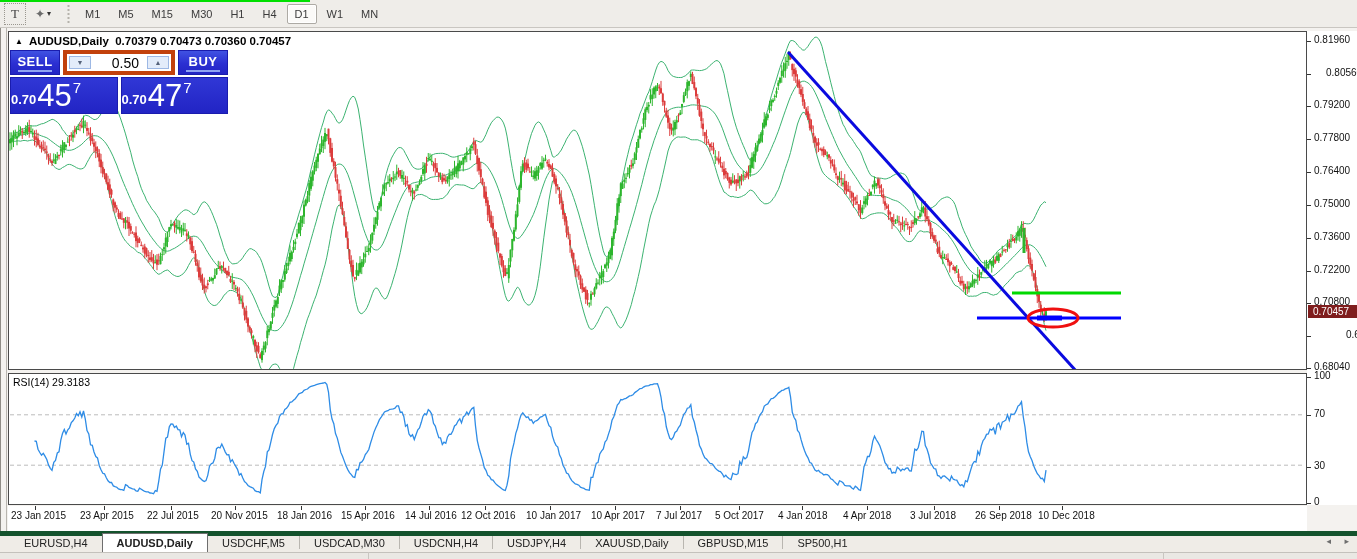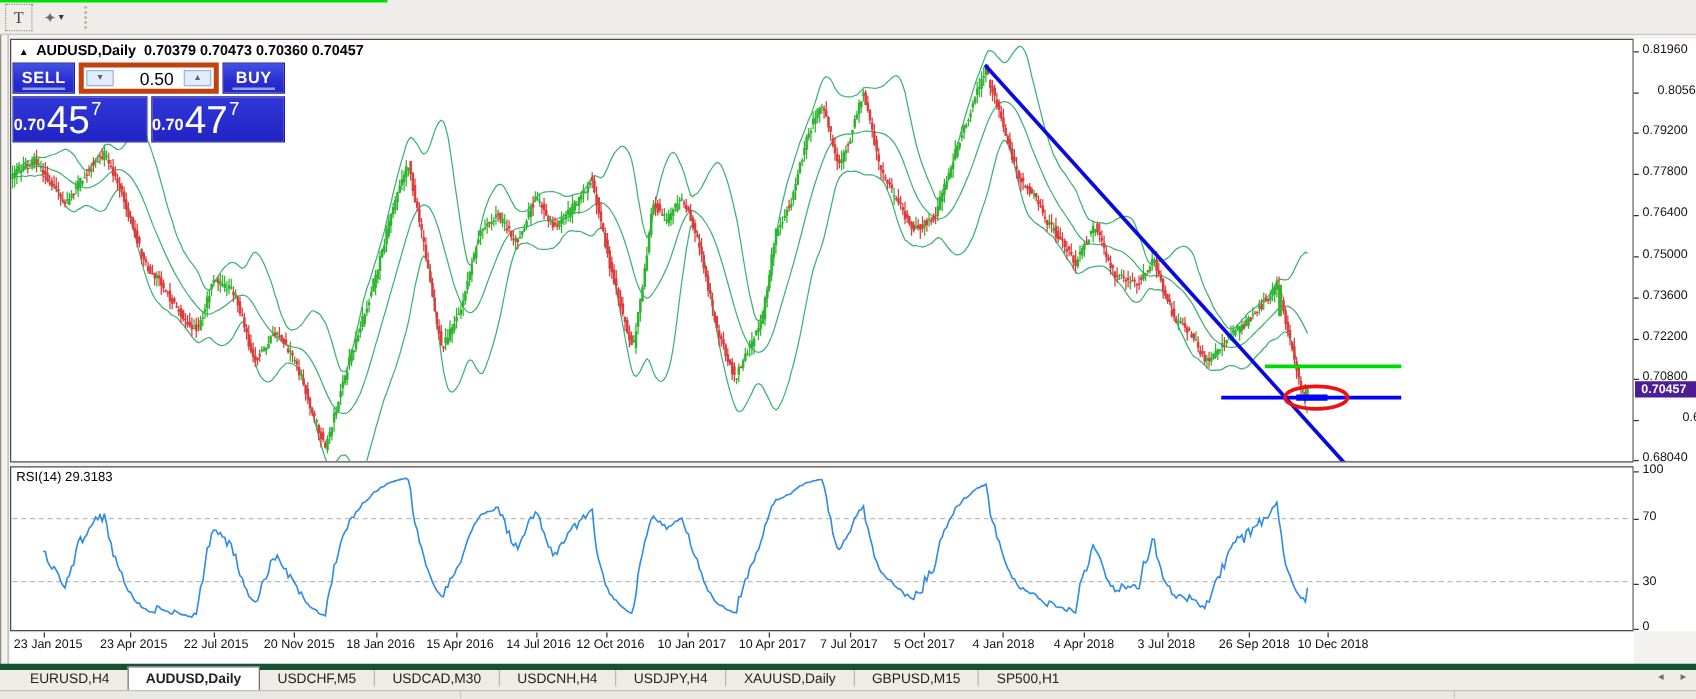--- a/index.html
+++ b/index.html
@@ -35,22 +35,22 @@
 
   .chart-title{position:absolute;left:6px;top:3px;font-size:11.5px;font-weight:700;color:#000;z-index:4;
                display:flex;align-items:center;gap:6px;background:rgba(255,255,255,.0);}
   .collapse-tri{font-size:8px;color:#000;}
   .rsi-label{position:absolute;left:4px;top:2px;font-size:10.5px;color:#000;z-index:4;}
 
   
   .price-axis{position:absolute;left:1307px;top:31px;width:50px;height:474px;background:#fff;}
   .axis-label{position:absolute;left:7px;font-size:10px;color:#111;white-space:nowrap;}
   .axis-tick{position:absolute;left:0;width:4px;height:1px;background:#333;}
-  .cur-price{position:absolute;left:1px;width:44px;height:13px;background:#4c1d95;color:#fff;
-             font-size:10px;line-height:13px;padding-left:5px;z-index:5;font-weight:bold;}
+  .cur-price{position:absolute;left:1px;width:44px;height:13px;background:#7f1d1d;color:#fff;
+             font-size:10px;line-height:13px;padding-left:5px;z-index:5;}
 
   
   .date-axis{position:absolute;left:8px;top:506px;width:1299px;height:25px;background:#fff;}
   .date-label{position:absolute;top:4px;font-size:10px;color:#111;white-space:nowrap;}
   .date-tick{position:absolute;top:0;width:1px;height:4px;background:#333;}
 
   
   .tab-bar{position:absolute;left:0;top:531px;width:1357px;height:21px;background:#EFECE7;
            border-top:5px solid #14532d;display:flex;align-items:flex-end;padding-left:10px;box-sizing:border-box;}
   .tab{font-size:11px;color:#222;padding:3px 14px 3px 14px;position:relative;white-space:nowrap;}
@@ -85,20 +85,31 @@
 <div class="screen">
   <div class="green-top"></div>
 
   <div class="toolbar">
     <div class="tool-btn t-btn">T</div>
     <div class="tool-btn arrows-btn">
       <span class="glyph">✦</span>
       <span class="caret">▾</span>
     </div>
     <div class="toolbar-sep"></div>
+    <div class="tf-group" id="tf-group">
+        <div class="tf-btn">M1</div>
+        <div class="tf-btn">M5</div>
+        <div class="tf-btn">M15</div>
+        <div class="tf-btn">M30</div>
+        <div class="tf-btn">H1</div>
+        <div class="tf-btn">H4</div>
+        <div class="tf-btn active">D1</div>
+        <div class="tf-btn">W1</div>
+        <div class="tf-btn">MN</div>
+      </div>
   </div>
 
   <div class="left-edge2"></div>
   <div class="left-edge"></div>
 
   <div class="chart-pane">
     <svg id="main-svg" width="1297" height="337" viewBox="9 32 1297 337">
         <path d="M10.0 139.1 L11.8 138.6 L13.5 134.3 L15.3 132.0 L17.0 132.5 L18.8 131.2 L20.5 129.3 L22.3 129.1 L24.0 128.8 L25.8 127.4 L27.5 125.5 L29.3 125.7 L31.0 125.7 L32.8 126.0 L34.5 125.9 L36.3 125.9 L38.0 125.2 L39.8 124.5 L41.5 123.8 L43.3 123.6 L45.0 122.8 L46.8 122.0 L48.5 121.0 L50.3 120.2 L52.0 119.3 L53.8 119.7 L55.5 120.8 L57.3 122.2 L59.0 123.8 L60.8 126.4 L62.5 129.7 L64.3 131.6 L66.0 134.2 L67.8 136.1 L69.5 136.2 L71.3 135.4 L73.0 133.5 L74.8 131.1 L76.5 127.9 L78.3 125.3 L80.0 122.1 L81.8 119.8 L83.5 116.8 L85.3 115.3 L87.0 115.5 L88.8 116.1 L90.5 117.4 L92.3 118.5 L94.0 119.6 L95.8 119.4 L97.5 118.6 L99.3 116.5 L101.0 113.9 L102.8 111.0 L104.5 109.0 L106.3 106.9 L108.0 104.9 L109.8 103.7 L111.5 104.2 L113.3 104.4 L115.0 106.2 L116.8 108.7 L118.5 113.1 L120.3 117.9 L122.0 122.9 L123.8 128.4 L125.5 133.9 L127.3 140.4 L129.0 146.5 L130.8 152.7 L132.5 159.9 L134.3 166.1 L136.0 171.6 L137.8 176.7 L139.5 183.0 L141.3 188.3 L143.0 192.4 L144.8 195.9 L146.5 200.3 L148.3 203.1 L150.0 205.8 L151.8 208.8 L153.5 210.7 L155.3 213.0 L157.0 215.6 L158.8 218.5 L160.5 222.8 L162.3 227.1 L164.0 230.2 L165.8 231.7 L167.5 232.4 L169.3 230.4 L171.0 226.8 L172.8 223.5 L174.5 221.0 L176.3 218.2 L178.0 215.8 L179.8 213.6 L181.5 212.3 L183.3 210.7 L185.0 209.9 L186.8 210.0 L188.5 210.7 L190.3 211.9 L192.0 213.6 L193.8 214.7 L195.5 213.8 L197.3 212.0 L199.0 208.2 L200.8 205.1 L202.5 202.6 L204.3 201.8 L206.0 202.7 L207.8 204.8 L209.5 207.6 L211.3 211.3 L213.0 215.3 L214.8 220.0 L216.5 224.3 L218.3 229.9 L220.0 235.9 L221.8 241.0 L223.5 247.4 L225.3 252.4 L227.0 256.2 L228.8 260.3 L230.5 262.4 L232.3 263.8 L234.0 263.8 L235.8 263.5 L237.5 263.0 L239.3 261.3 L241.0 260.0 L242.8 257.6 L244.5 254.8 L246.3 252.5 L248.0 250.1 L249.8 248.7 L251.5 248.8 L253.3 249.9 L255.0 250.7 L256.8 252.7 L258.5 255.5 L260.3 258.3 L262.0 262.5 L263.8 268.1 L265.5 273.4 L267.3 279.8 L269.0 286.1 L270.8 291.8 L272.5 296.1 L274.3 297.2 L276.0 297.4 L277.8 295.2 L279.5 289.1 L281.3 281.9 L283.0 275.2 L284.8 267.1 L286.5 259.5 L288.3 251.8 L290.0 243.4 L291.8 236.7 L293.5 230.6 L295.3 225.8 L297.0 220.4 L298.8 214.1 L300.5 208.8 L302.3 203.2 L304.0 197.0 L305.8 190.9 L307.5 185.0 L309.3 177.1 L311.0 169.5 L312.8 162.4 L314.5 154.8 L316.3 147.4 L318.0 140.7 L319.8 133.9 L321.5 127.7 L323.3 122.1 L325.0 115.9 L326.8 111.8 L328.5 109.8 L330.3 110.8 L332.0 113.1 L333.8 115.4 L335.5 118.6 L337.3 121.9 L339.0 123.2 L340.8 122.2 L342.5 119.8 L344.3 115.3 L346.0 110.1 L347.8 104.9 L349.5 100.5 L351.3 97.6 L353.0 96.2 L354.8 97.4 L356.5 102.1 L358.3 109.0 L360.0 119.5 L361.8 131.8 L363.5 145.0 L365.3 157.1 L367.0 168.8 L368.8 181.2 L370.5 191.9 L372.3 202.0 L374.0 209.3 L375.8 212.0 L377.5 211.3 L379.3 206.3 L381.0 199.0 L382.8 190.5 L384.5 181.5 L386.3 173.6 L388.0 167.6 L389.8 162.6 L391.5 158.1 L393.3 154.8 L395.0 151.9 L396.8 149.2 L398.5 147.7 L400.3 147.5 L402.0 148.2 L403.8 150.4 L405.5 153.7 L407.3 157.0 L409.0 160.5 L410.8 163.7 L412.5 166.6 L414.3 168.0 L416.0 168.9 L417.8 169.2 L419.5 169.1 L421.3 168.7 L423.0 166.9 L424.8 164.7 L426.5 162.9 L428.3 159.4 L430.0 156.7 L431.8 155.0 L433.5 154.4 L435.3 153.7 L437.0 153.5 L438.8 153.4 L440.5 153.3 L442.3 153.3 L444.0 153.6 L445.8 154.2 L447.5 154.7 L449.3 155.8 L451.0 156.7 L452.8 157.1 L454.5 157.1 L456.3 156.7 L458.0 156.1 L459.8 155.5 L461.5 155.1 L463.3 155.0 L465.0 154.3 L466.8 152.5 L468.5 150.5 L470.3 147.6 L472.0 144.4 L473.8 141.4 L475.5 140.4 L477.3 141.0 L479.0 141.7 L480.8 142.2 L482.5 141.2 L484.3 137.9 L486.0 134.4 L487.8 129.8 L489.5 126.3 L491.3 122.8 L493.0 120.7 L494.8 118.9 L496.5 117.2 L498.3 117.1 L500.0 117.9 L501.8 120.0 L503.5 122.9 L505.3 128.1 L507.0 136.1 L508.8 147.1 L510.5 158.3 L512.3 168.6 L514.0 178.1 L515.8 185.5 L517.5 189.9 L519.3 187.2 L521.0 179.7 L522.8 169.5 L524.5 160.9 L526.3 153.1 L528.0 145.6 L529.8 139.3 L531.5 133.5 L533.3 129.2 L535.0 125.3 L536.8 122.8 L538.5 121.9 L540.3 123.0 L542.0 125.8 L543.8 129.9 L545.5 133.6 L547.3 138.5 L549.0 144.9 L550.8 150.5 L552.5 156.4 L554.3 157.3 L556.0 155.6 L557.8 154.8 L559.5 152.4 L561.3 150.0 L563.0 146.5 L564.8 143.1 L566.5 139.2 L568.3 136.4 L570.0 133.8 L571.8 131.3 L573.5 130.2 L575.3 130.4 L577.0 132.5 L578.8 136.2 L580.5 141.0 L582.3 146.3 L584.0 152.6 L585.8 159.7 L587.5 167.2 L589.3 175.0 L591.0 184.4 L592.8 195.3 L594.5 205.8 L596.3 216.9 L598.0 226.6 L599.8 235.9 L601.5 243.2 L603.3 250.8 L605.0 255.4 L606.8 256.7 L608.5 255.3 L610.3 251.3 L612.0 244.4 L613.8 236.5 L615.5 226.5 L617.3 213.8 L619.0 202.1 L620.8 189.1 L622.5 178.8 L624.3 169.9 L626.0 161.8 L627.8 154.4 L629.5 147.3 L631.3 141.2 L633.0 136.1 L634.8 130.2 L636.5 124.7 L638.3 119.3 L640.0 113.5 L641.8 109.4 L643.5 104.9 L645.3 100.1 L647.0 95.5 L648.8 91.9 L650.5 86.9 L652.3 81.5 L654.0 75.8 L655.8 70.0 L657.5 65.4 L659.3 62.5 L661.0 61.4 L662.8 62.0 L664.5 63.5 L666.3 66.6 L668.0 70.5 L669.8 73.2 L671.5 75.3 L673.3 76.4 L675.0 76.9 L676.8 77.4 L678.5 77.5 L680.3 77.5 L682.0 77.4 L683.8 76.4 L685.5 75.9 L687.3 73.9 L689.0 72.7 L690.8 70.2 L692.5 70.0 L694.3 70.0 L696.0 70.3 L697.8 70.4 L699.5 70.6 L701.3 70.5 L703.0 70.1 L704.8 69.5 L706.5 68.7 L708.3 67.3 L710.0 65.4 L711.8 63.9 L713.5 62.4 L715.3 61.0 L717.0 60.5 L718.8 61.5 L720.5 63.8 L722.3 68.4 L724.0 73.8 L725.8 82.9 L727.5 90.7 L729.3 99.1 L731.0 107.0 L732.8 115.0 L734.5 121.2 L736.3 127.2 L738.0 132.2 L739.8 136.8 L741.5 141.4 L743.3 145.6 L745.0 149.5 L746.8 154.0 L748.5 158.1 L750.3 160.1 L752.0 159.5 L753.8 157.4 L755.5 153.4 L757.3 148.9 L759.0 142.8 L760.8 136.6 L762.5 130.4 L764.3 122.7 L766.0 115.7 L767.8 109.4 L769.5 102.8 L771.3 95.9 L773.0 90.2 L774.8 84.3 L776.5 79.0 L778.3 72.9 L780.0 67.5 L781.8 62.2 L783.5 58.0 L785.3 53.1 L787.0 48.5 L788.8 43.7 L790.5 40.7 L792.3 40.5 L794.0 41.2 L795.8 42.6 L797.5 45.1 L799.3 46.8 L801.0 48.6 L802.8 50.1 L804.5 50.0 L806.3 48.4 L808.0 46.3 L809.8 43.3 L811.5 40.9 L813.3 38.8 L815.0 37.2 L816.8 37.3 L818.5 38.7 L820.3 41.8 L822.0 46.4 L823.8 53.8 L825.5 61.5 L827.3 68.3 L829.0 75.2 L830.8 82.7 L832.5 89.3 L834.3 96.5 L836.0 103.1 L837.8 108.7 L839.5 114.4 L841.3 119.5 L843.0 124.3 L844.8 127.3 L846.5 131.1 L848.3 134.3 L850.0 136.8 L851.8 138.8 L853.5 141.5 L855.3 144.2 L857.0 147.0 L858.8 149.1 L860.5 151.8 L862.3 156.1 L864.0 160.9 L865.8 165.0 L867.5 169.3 L869.3 172.9 L871.0 175.5 L872.8 176.4 L874.5 177.1 L876.3 177.9 L878.0 178.4 L879.8 178.1 L881.5 178.3 L883.3 178.7 L885.0 179.0 L886.8 178.7 L888.5 178.0 L890.3 177.4 L892.0 176.1 L893.8 175.1 L895.5 174.3 L897.3 173.7 L899.0 173.3 L900.8 173.0 L902.5 173.5 L904.3 174.2 L906.0 175.7 L907.8 178.8 L909.5 183.4 L911.3 188.1 L913.0 193.4 L914.8 198.9 L916.5 204.3 L918.3 208.8 L920.0 210.8 L921.8 210.5 L923.5 208.9 L925.3 209.2 L927.0 209.1 L928.8 209.1 L930.5 208.3 L932.3 207.5 L934.0 206.3 L935.8 205.2 L937.5 202.8 L939.3 201.0 L941.0 199.2 L942.8 198.3 L944.5 197.6 L946.3 197.0 L948.0 197.0 L949.8 197.9 L951.5 199.4 L953.3 201.3 L955.0 204.5 L956.8 210.1 L958.5 216.3 L960.3 220.9 L962.0 226.2 L963.8 230.7 L965.5 234.4 L967.3 237.9 L969.0 241.6 L970.8 246.1 L972.5 248.8 L974.3 251.6 L976.0 253.7 L977.8 256.2 L979.5 259.2 L981.3 261.5 L983.0 262.8 L984.8 263.0 L986.5 263.1 L988.3 261.9 L990.0 260.0 L991.8 258.2 L993.5 255.9 L995.3 254.4 L997.0 251.9 L998.8 250.0 L1000.5 248.9 L1002.3 247.5 L1004.0 246.2 L1005.8 244.9 L1007.5 242.8 L1009.3 241.7 L1011.0 239.8 L1012.8 237.9 L1014.5 236.9 L1016.3 235.0 L1018.0 232.0 L1019.8 229.0 L1021.5 225.3 L1023.3 223.8 L1025.0 223.3 L1026.8 223.8 L1028.5 223.8 L1030.3 223.5 L1032.0 221.9 L1033.8 219.1 L1035.5 215.6 L1037.3 211.8 L1039.0 208.4 L1040.8 205.1 L1042.5 203.7 L1044.3 201.7 L1046.0 202.7" fill="none" stroke="#3CB371" stroke-width="1"></path>
         <path d="M10.0 139.1 L11.8 138.9 L13.5 137.7 L15.3 136.7 L17.0 136.7 L18.8 136.0 L20.5 135.3 L22.3 134.9 L24.0 134.6 L25.8 134.0 L27.5 133.3 L29.3 133.2 L31.0 133.0 L32.8 133.0 L34.5 133.4 L36.3 133.9 L38.0 134.5 L39.8 135.2 L41.5 135.9 L43.3 136.5 L45.0 137.1 L46.8 137.8 L48.5 138.9 L50.3 140.3 L52.0 141.6 L53.8 142.9 L55.5 144.3 L57.3 145.5 L59.0 146.7 L60.8 147.7 L62.5 148.6 L64.3 149.2 L66.0 149.8 L67.8 150.3 L69.5 150.3 L71.3 150.1 L73.0 149.6 L74.8 148.9 L76.5 147.8 L78.3 146.8 L80.0 145.6 L81.8 144.3 L83.5 142.5 L85.3 140.7 L87.0 139.1 L88.8 137.7 L90.5 136.8 L92.3 136.1 L94.0 135.7 L95.8 135.8 L97.5 136.1 L99.3 137.1 L101.0 138.2 L102.8 139.8 L104.5 141.6 L106.3 143.9 L108.0 146.6 L109.8 149.7 L111.5 153.0 L113.3 156.8 L115.0 161.0 L116.8 165.1 L118.5 169.9 L120.3 174.6 L122.0 179.1 L123.8 183.5 L125.5 187.5 L127.3 191.6 L129.0 195.7 L130.8 199.7 L132.5 203.7 L134.3 207.4 L136.0 211.1 L137.8 214.5 L139.5 217.9 L141.3 221.1 L143.0 224.0 L144.8 227.0 L146.5 230.0 L148.3 232.5 L150.0 235.2 L151.8 237.7 L153.5 240.0 L155.3 242.2 L157.0 244.5 L158.8 246.4 L160.5 248.2 L162.3 249.7 L164.0 250.7 L165.8 251.0 L167.5 251.2 L169.3 250.8 L171.0 250.0 L172.8 249.0 L174.5 248.3 L176.3 247.2 L178.0 246.1 L179.8 244.8 L181.5 243.6 L183.3 242.2 L185.0 240.7 L186.8 239.5 L188.5 238.1 L190.3 237.2 L192.0 236.5 L193.8 236.1 L195.5 236.4 L197.3 237.0 L199.0 238.5 L200.8 240.7 L202.5 243.1 L204.3 246.2 L206.0 249.4 L207.8 252.4 L209.5 255.1 L211.3 257.8 L213.0 260.3 L214.8 262.7 L216.5 264.6 L218.3 266.6 L220.0 268.5 L221.8 270.0 L223.5 271.7 L225.3 273.1 L227.0 274.3 L228.8 275.5 L230.5 276.5 L232.3 277.2 L234.0 277.5 L235.8 277.9 L237.5 278.2 L239.3 278.7 L241.0 279.3 L242.8 280.4 L244.5 282.2 L246.3 284.3 L248.0 286.7 L249.8 289.5 L251.5 292.7 L253.3 296.1 L255.0 300.0 L256.8 304.2 L258.5 308.4 L260.3 312.6 L262.0 316.4 L263.8 319.9 L265.5 323.0 L267.3 325.5 L269.0 327.7 L270.8 329.4 L272.5 330.4 L274.3 330.7 L276.0 330.7 L277.8 330.2 L279.5 328.7 L281.3 326.8 L283.0 324.4 L284.8 321.5 L286.5 318.2 L288.3 314.6 L290.0 309.9 L291.8 304.9 L293.5 299.7 L295.3 293.8 L297.0 288.0 L298.8 281.9 L300.5 275.7 L302.3 270.0 L304.0 263.8 L305.8 257.7 L307.5 251.9 L309.3 245.8 L311.0 239.6 L312.8 233.3 L314.5 227.3 L316.3 221.2 L318.0 214.9 L319.8 208.8 L321.5 202.6 L323.3 196.4 L325.0 190.4 L326.8 184.5 L328.5 179.1 L330.3 174.7 L332.0 171.1 L333.8 168.3 L335.5 166.2 L337.3 164.5 L339.0 164.0 L340.8 164.3 L342.5 165.2 L344.3 167.3 L346.0 170.4 L347.8 174.3 L349.5 179.0 L351.3 184.3 L353.0 190.5 L354.8 197.0 L356.5 203.3 L358.3 209.8 L360.0 216.3 L361.8 222.7 L363.5 228.7 L365.3 233.7 L367.0 238.2 L368.8 242.3 L370.5 245.4 L372.3 247.9 L374.0 249.4 L375.8 250.0 L377.5 249.9 L379.3 248.7 L381.0 246.8 L382.8 243.9 L384.5 240.2 L386.3 236.0 L388.0 231.2 L389.8 226.2 L391.5 221.7 L393.3 217.0 L395.0 212.7 L396.8 208.2 L398.5 203.8 L400.3 199.9 L402.0 196.1 L403.8 192.6 L405.5 189.8 L407.3 187.3 L409.0 185.6 L410.8 184.2 L412.5 183.2 L414.3 182.7 L416.0 182.3 L417.8 181.9 L419.5 181.9 L421.3 181.6 L423.0 180.9 L424.8 180.2 L426.5 179.6 L428.3 178.6 L430.0 177.7 L431.8 177.2 L433.5 176.9 L435.3 176.6 L437.0 176.4 L438.8 176.4 L440.5 176.0 L442.3 176.0 L444.0 175.5 L445.8 175.0 L447.5 174.3 L449.3 173.4 L451.0 172.6 L452.8 172.0 L454.5 171.2 L456.3 170.7 L458.0 170.4 L459.8 170.2 L461.5 170.0 L463.3 170.0 L465.0 169.9 L466.8 169.4 L468.5 168.8 L470.3 167.8 L472.0 166.5 L473.8 164.9 L475.5 163.8 L477.3 162.9 L479.0 162.4 L480.8 162.2 L482.5 162.6 L484.3 163.8 L486.0 165.2 L487.8 167.3 L489.5 169.8 L491.3 172.8 L493.0 176.1 L494.8 180.0 L496.5 184.1 L498.3 188.8 L500.0 193.8 L501.8 199.5 L503.5 205.5 L505.3 211.8 L507.0 218.1 L508.8 224.1 L510.5 228.9 L512.3 232.7 L514.0 235.6 L515.8 237.5 L517.5 238.5 L519.3 237.9 L521.0 236.3 L522.8 233.8 L524.5 231.2 L526.3 228.4 L528.0 225.3 L529.8 222.0 L531.5 218.3 L533.3 214.6 L535.0 210.2 L536.8 205.5 L538.5 200.2 L540.3 194.6 L542.0 189.1 L543.8 183.9 L545.5 179.3 L547.3 175.5 L549.0 172.4 L550.8 170.1 L552.5 168.8 L554.3 168.6 L556.0 169.3 L557.8 170.5 L559.5 172.1 L561.3 173.8 L563.0 176.1 L564.8 178.6 L566.5 181.6 L568.3 184.6 L570.0 188.3 L571.8 192.6 L573.5 197.4 L575.3 202.7 L577.0 208.2 L578.8 214.0 L580.5 220.3 L582.3 226.6 L584.0 232.8 L585.8 239.3 L587.5 245.5 L589.3 251.5 L591.0 256.9 L592.8 262.1 L594.5 266.6 L596.3 270.6 L598.0 274.0 L599.8 276.7 L601.5 278.7 L603.3 280.5 L605.0 281.5 L606.8 281.8 L608.5 281.5 L610.3 280.5 L612.0 278.8 L613.8 276.6 L615.5 273.4 L617.3 269.1 L619.0 264.4 L620.8 258.6 L622.5 252.7 L624.3 246.6 L626.0 240.8 L627.8 234.7 L629.5 228.7 L631.3 222.9 L633.0 216.9 L634.8 210.8 L636.5 204.5 L638.3 197.9 L640.0 191.2 L641.8 184.5 L643.5 177.6 L645.3 170.5 L647.0 164.0 L648.8 157.6 L650.5 151.4 L652.3 146.0 L654.0 140.5 L655.8 135.6 L657.5 130.7 L659.3 126.1 L661.0 121.9 L662.8 118.4 L664.5 115.3 L666.3 112.8 L668.0 110.7 L669.8 109.5 L671.5 108.7 L673.3 108.1 L675.0 107.7 L676.8 107.3 L678.5 107.2 L680.3 107.3 L682.0 107.2 L683.8 106.7 L685.5 106.5 L687.3 105.9 L689.0 105.6 L690.8 105.0 L692.5 104.9 L694.3 104.9 L696.0 105.1 L697.8 105.1 L699.5 105.6 L701.3 105.9 L703.0 106.2 L704.8 106.5 L706.5 106.9 L708.3 107.7 L710.0 108.9 L711.8 110.3 L713.5 112.0 L715.3 114.2 L717.0 117.0 L718.8 120.4 L720.5 123.9 L722.3 128.2 L724.0 132.9 L725.8 138.0 L727.5 142.7 L729.3 147.5 L731.0 151.9 L732.8 155.7 L734.5 159.1 L736.3 162.2 L738.0 164.9 L739.8 166.9 L741.5 169.0 L743.3 170.6 L745.0 172.1 L746.8 173.6 L748.5 174.7 L750.3 175.1 L752.0 175.0 L753.8 174.6 L755.5 173.8 L757.3 172.7 L759.0 170.8 L760.8 168.8 L762.5 166.3 L764.3 163.2 L766.0 159.8 L767.8 156.4 L769.5 152.7 L771.3 148.6 L773.0 144.4 L774.8 140.4 L776.5 135.9 L778.3 131.3 L780.0 126.3 L781.8 121.0 L783.5 115.9 L785.3 110.8 L787.0 106.0 L788.8 101.0 L790.5 96.6 L792.3 92.8 L794.0 89.6 L795.8 86.7 L797.5 84.5 L799.3 82.9 L801.0 81.9 L802.8 81.2 L804.5 81.2 L806.3 82.0 L808.0 82.9 L809.8 84.5 L811.5 86.5 L813.3 89.1 L815.0 92.3 L816.8 96.1 L818.5 99.9 L820.3 104.2 L822.0 108.7 L823.8 113.8 L825.5 118.5 L827.3 122.8 L829.0 127.0 L830.8 131.3 L832.5 135.3 L834.3 139.4 L836.0 143.4 L837.8 147.3 L839.5 150.8 L841.3 154.0 L843.0 157.2 L844.8 160.3 L846.5 163.4 L848.3 166.2 L850.0 168.7 L851.8 171.2 L853.5 174.0 L855.3 176.5 L857.0 179.2 L858.8 181.9 L860.5 184.8 L862.3 187.5 L864.0 189.6 L865.8 191.4 L867.5 192.8 L869.3 194.1 L871.0 194.9 L872.8 195.2 L874.5 195.3 L876.3 195.5 L878.0 195.6 L879.8 195.5 L881.5 195.6 L883.3 195.9 L885.0 196.6 L886.8 197.2 L888.5 197.8 L890.3 198.6 L892.0 199.5 L893.8 200.1 L895.5 200.6 L897.3 201.2 L899.0 202.2 L900.8 203.5 L902.5 205.0 L904.3 206.5 L906.0 208.2 L907.8 210.1 L909.5 212.5 L911.3 214.7 L913.0 216.6 L914.8 218.1 L916.5 219.5 L918.3 220.4 L920.0 220.8 L921.8 220.8 L923.5 220.4 L925.3 220.5 L927.0 220.4 L928.8 220.5 L930.5 221.0 L932.3 221.9 L934.0 222.8 L935.8 223.7 L937.5 225.1 L939.3 226.5 L941.0 228.2 L942.8 229.8 L944.5 231.3 L946.3 232.9 L948.0 234.8 L949.8 237.2 L951.5 239.4 L953.3 242.1 L955.0 244.9 L956.8 248.1 L958.5 251.7 L960.3 255.0 L962.0 258.2 L963.8 261.5 L965.5 264.1 L967.3 266.7 L969.0 269.0 L970.8 271.1 L972.5 272.5 L974.3 273.8 L976.0 274.9 L977.8 275.8 L979.5 276.8 L981.3 277.4 L983.0 277.7 L984.8 277.8 L986.5 277.8 L988.3 277.5 L990.0 277.0 L991.8 276.4 L993.5 275.5 L995.3 274.5 L997.0 273.1 L998.8 271.3 L1000.5 269.9 L1002.3 268.0 L1004.0 266.2 L1005.8 264.5 L1007.5 262.8 L1009.3 261.2 L1011.0 259.2 L1012.8 257.5 L1014.5 255.7 L1016.3 253.9 L1018.0 252.1 L1019.8 250.2 L1021.5 248.2 L1023.3 246.6 L1025.0 245.4 L1026.8 244.8 L1028.5 244.8 L1030.3 244.9 L1032.0 245.7 L1033.8 246.9 L1035.5 248.5 L1037.3 250.7 L1039.0 253.3 L1040.8 256.3 L1042.5 259.5 L1044.3 263.1 L1046.0 266.7" fill="none" stroke="#3CB371" stroke-width="1"></path>
         <path d="M10.0 139.1 L11.8 139.2 L13.5 141.1 L15.3 141.3 L17.0 140.9 L18.8 140.9 L20.5 141.2 L22.3 140.7 L24.0 140.4 L25.8 140.6 L27.5 141.0 L29.3 140.6 L31.0 140.2 L32.8 140.0 L34.5 141.0 L36.3 141.8 L38.0 143.8 L39.8 145.9 L41.5 148.1 L43.3 149.5 L45.0 151.4 L46.8 153.6 L48.5 156.8 L50.3 160.4 L52.0 163.9 L53.8 166.2 L55.5 167.8 L57.3 168.8 L59.0 169.5 L60.8 168.9 L62.5 167.5 L64.3 166.7 L66.0 165.5 L67.8 164.5 L69.5 164.4 L71.3 164.8 L73.0 165.7 L74.8 166.6 L76.5 167.7 L78.3 168.4 L80.0 169.0 L81.8 168.8 L83.5 168.2 L85.3 166.1 L87.0 162.6 L88.8 159.4 L90.5 156.3 L92.3 153.7 L94.0 151.8 L95.8 152.2 L97.5 153.7 L99.3 157.7 L101.0 162.6 L102.8 168.7 L104.5 174.1 L106.3 180.8 L108.0 188.3 L109.8 195.7 L111.5 201.9 L113.3 209.3 L115.0 215.8 L116.8 221.5 L118.5 226.7 L120.3 231.4 L122.0 235.3 L123.8 238.6 L125.5 241.1 L127.3 242.8 L129.0 244.9 L130.8 246.7 L132.5 247.6 L134.3 248.7 L136.0 250.6 L137.8 252.4 L139.5 252.8 L141.3 253.8 L143.0 255.7 L144.8 258.1 L146.5 259.8 L148.3 261.9 L150.0 264.5 L151.8 266.6 L153.5 269.4 L155.3 271.4 L157.0 273.3 L158.8 274.3 L160.5 273.6 L162.3 272.4 L164.0 271.2 L165.8 270.4 L167.5 270.0 L169.3 271.2 L171.0 273.1 L172.8 274.6 L174.5 275.5 L176.3 276.3 L178.0 276.5 L179.8 276.0 L181.5 274.9 L183.3 273.7 L185.0 271.6 L186.8 269.0 L188.5 265.5 L190.3 262.5 L192.0 259.4 L193.8 257.5 L195.5 259.0 L197.3 261.9 L199.0 268.8 L200.8 276.2 L202.5 283.6 L204.3 290.5 L206.0 296.1 L207.8 300.1 L209.5 302.6 L211.3 304.2 L213.0 305.3 L214.8 305.5 L216.5 304.9 L218.3 303.3 L220.0 301.1 L221.8 299.0 L223.5 296.0 L225.3 293.9 L227.0 292.5 L228.8 290.6 L230.5 290.5 L232.3 290.5 L234.0 291.2 L235.8 292.2 L237.5 293.4 L239.3 296.2 L241.0 298.6 L242.8 303.2 L244.5 309.6 L246.3 316.1 L248.0 323.3 L249.8 330.2 L251.5 336.5 L253.3 342.2 L255.0 349.2 L256.8 355.7 L258.5 361.2 L260.3 367.0 L262.0 370.3 L263.8 371.8 L265.5 372.5 L267.3 371.2 L269.0 369.3 L270.8 367.0 L272.5 364.7 L274.3 364.2 L276.0 364.0 L277.8 365.3 L279.5 368.4 L281.3 371.6 L283.0 373.7 L284.8 375.8 L286.5 376.9 L288.3 377.4 L290.0 376.3 L291.8 373.1 L293.5 368.7 L295.3 361.8 L297.0 355.5 L298.8 349.6 L300.5 342.7 L302.3 336.8 L304.0 330.6 L305.8 324.5 L307.5 318.8 L309.3 314.4 L311.0 309.6 L312.8 304.2 L314.5 299.7 L316.3 295.1 L318.0 289.2 L319.8 283.7 L321.5 277.4 L323.3 270.7 L325.0 264.9 L326.8 257.2 L328.5 248.4 L330.3 238.6 L332.0 229.1 L333.8 221.2 L335.5 213.8 L337.3 207.2 L339.0 204.8 L340.8 206.4 L342.5 210.7 L344.3 219.4 L346.0 230.6 L347.8 243.6 L349.5 257.4 L351.3 271.0 L353.0 284.7 L354.8 296.5 L356.5 304.5 L358.3 310.6 L360.0 313.1 L361.8 313.7 L363.5 312.4 L365.3 310.4 L367.0 307.6 L368.8 303.4 L370.5 298.9 L372.3 293.8 L374.0 289.6 L375.8 288.0 L377.5 288.4 L379.3 291.2 L381.0 294.5 L382.8 297.3 L384.5 298.9 L386.3 298.3 L388.0 294.9 L389.8 289.9 L391.5 285.3 L393.3 279.2 L395.0 273.6 L396.8 267.2 L398.5 260.0 L400.3 252.4 L402.0 244.1 L403.8 234.8 L405.5 226.0 L407.3 217.6 L409.0 210.6 L410.8 204.8 L412.5 199.7 L414.3 197.4 L416.0 195.7 L417.8 194.7 L419.5 194.6 L421.3 194.4 L423.0 194.9 L424.8 195.8 L426.5 196.4 L428.3 197.8 L430.0 198.8 L431.8 199.4 L433.5 199.5 L435.3 199.4 L437.0 199.4 L438.8 199.3 L440.5 198.6 L442.3 198.6 L444.0 197.4 L445.8 195.8 L447.5 194.0 L449.3 190.9 L451.0 188.5 L452.8 186.9 L454.5 185.3 L456.3 184.6 L458.0 184.7 L459.8 184.9 L461.5 185.0 L463.3 185.0 L465.0 185.4 L466.8 186.3 L468.5 187.1 L470.3 188.0 L472.0 188.7 L473.8 188.5 L475.5 187.2 L477.3 184.7 L479.0 183.1 L480.8 182.2 L482.5 184.1 L484.3 189.7 L486.0 195.9 L487.8 204.9 L489.5 213.3 L491.3 222.9 L493.0 231.6 L494.8 241.1 L496.5 250.9 L498.3 260.5 L500.0 269.8 L501.8 279.0 L503.5 288.0 L505.3 295.5 L507.0 300.1 L508.8 301.2 L510.5 299.5 L512.3 296.8 L514.0 293.1 L515.8 289.5 L517.5 287.1 L519.3 288.6 L521.0 292.9 L522.8 298.1 L524.5 301.6 L526.3 303.7 L528.0 305.1 L529.8 304.8 L531.5 303.2 L533.3 300.0 L535.0 295.2 L536.8 288.2 L538.5 278.5 L540.3 266.2 L542.0 252.4 L543.8 237.8 L545.5 225.0 L547.3 212.5 L549.0 199.9 L550.8 189.8 L552.5 181.1 L554.3 179.8 L556.0 183.0 L557.8 186.3 L559.5 191.8 L561.3 197.6 L563.0 205.7 L564.8 214.1 L566.5 224.0 L568.3 232.8 L570.0 242.8 L571.8 254.0 L573.5 264.6 L575.3 275.0 L577.0 283.9 L578.8 291.7 L580.5 299.5 L582.3 306.8 L584.0 313.0 L585.8 318.9 L587.5 323.8 L589.3 328.0 L591.0 329.3 L592.8 329.0 L594.5 327.5 L596.3 324.4 L598.0 321.4 L599.8 317.6 L601.5 314.3 L603.3 310.3 L605.0 307.6 L606.8 306.9 L608.5 307.7 L610.3 309.7 L612.0 313.3 L613.8 316.7 L615.5 320.2 L617.3 324.3 L619.0 326.7 L620.8 328.0 L622.5 326.6 L624.3 323.2 L626.0 319.8 L627.8 315.1 L629.5 310.1 L631.3 304.6 L633.0 297.7 L634.8 291.4 L636.5 284.4 L638.3 276.5 L640.0 268.9 L641.8 259.5 L643.5 250.2 L645.3 241.0 L647.0 232.5 L648.8 223.3 L650.5 216.0 L652.3 210.4 L654.0 205.1 L655.8 201.3 L657.5 196.0 L659.3 189.8 L661.0 182.5 L662.8 174.7 L664.5 167.1 L666.3 158.9 L668.0 151.0 L669.8 145.8 L671.5 142.1 L673.3 139.8 L675.0 138.5 L676.8 137.2 L678.5 136.9 L680.3 137.2 L682.0 137.1 L683.8 137.0 L685.5 137.1 L687.3 137.9 L689.0 138.5 L690.8 139.7 L692.5 139.8 L694.3 139.8 L696.0 139.8 L697.8 139.8 L699.5 140.6 L701.3 141.2 L703.0 142.3 L704.8 143.6 L706.5 145.2 L708.3 148.1 L710.0 152.5 L711.8 156.7 L713.5 161.6 L715.3 167.5 L717.0 173.5 L718.8 179.2 L720.5 184.1 L722.3 188.1 L724.0 192.1 L725.8 193.1 L727.5 194.7 L729.3 195.9 L731.0 196.8 L732.8 196.4 L734.5 197.0 L736.3 197.2 L738.0 197.6 L739.8 197.1 L741.5 196.6 L743.3 195.6 L745.0 194.8 L746.8 193.2 L748.5 191.3 L750.3 190.1 L752.0 190.5 L753.8 191.8 L755.5 194.2 L757.3 196.5 L759.0 198.8 L760.8 201.0 L762.5 202.3 L764.3 203.7 L766.0 203.8 L767.8 203.5 L769.5 202.6 L771.3 201.3 L773.0 198.7 L774.8 196.5 L776.5 192.9 L778.3 189.7 L780.0 185.2 L781.8 179.8 L783.5 173.8 L785.3 168.5 L787.0 163.5 L788.8 158.3 L790.5 152.5 L792.3 145.1 L794.0 138.0 L795.8 130.9 L797.5 124.0 L799.3 119.1 L801.0 115.1 L802.8 112.4 L804.5 112.5 L806.3 115.5 L808.0 119.6 L809.8 125.8 L811.5 132.0 L813.3 139.4 L815.0 147.5 L816.8 154.9 L818.5 161.0 L820.3 166.6 L822.0 171.0 L823.8 173.8 L825.5 175.5 L827.3 177.3 L829.0 178.7 L830.8 179.9 L832.5 181.3 L834.3 182.3 L836.0 183.8 L837.8 185.9 L839.5 187.2 L841.3 188.6 L843.0 190.0 L844.8 193.3 L846.5 195.7 L848.3 198.1 L850.0 200.5 L851.8 203.7 L853.5 206.6 L855.3 208.9 L857.0 211.3 L858.8 214.8 L860.5 217.8 L862.3 218.8 L864.0 218.4 L865.8 217.7 L867.5 216.4 L869.3 215.3 L871.0 214.3 L872.8 213.9 L874.5 213.5 L876.3 213.1 L878.0 212.9 L879.8 212.9 L881.5 212.9 L883.3 213.2 L885.0 214.3 L886.8 215.6 L888.5 217.7 L890.3 219.7 L892.0 223.0 L893.8 225.1 L895.5 226.9 L897.3 228.7 L899.0 231.1 L900.8 234.1 L902.5 236.5 L904.3 238.9 L906.0 240.7 L907.8 241.5 L909.5 241.6 L911.3 241.3 L913.0 239.9 L914.8 237.3 L916.5 234.6 L918.3 232.1 L920.0 230.8 L921.8 231.1 L923.5 231.9 L925.3 231.9 L927.0 231.7 L928.8 232.0 L930.5 233.7 L932.3 236.3 L934.0 239.4 L935.8 242.1 L937.5 247.4 L939.3 252.0 L941.0 257.2 L942.8 261.4 L944.5 265.0 L946.3 268.7 L948.0 272.5 L949.8 276.5 L951.5 279.5 L953.3 282.8 L955.0 285.3 L956.8 286.2 L958.5 287.0 L960.3 289.1 L962.0 290.3 L963.8 292.3 L965.5 293.9 L967.3 295.6 L969.0 296.4 L970.8 296.1 L972.5 296.3 L974.3 296.0 L976.0 296.1 L977.8 295.3 L979.5 294.3 L981.3 293.3 L983.0 292.6 L984.8 292.5 L986.5 292.5 L988.3 293.0 L990.0 294.0 L991.8 294.7 L993.5 295.2 L995.3 294.5 L997.0 294.2 L998.8 292.6 L1000.5 290.8 L1002.3 288.5 L1004.0 286.2 L1005.8 284.2 L1007.5 282.7 L1009.3 280.6 L1011.0 278.6 L1012.8 277.2 L1014.5 274.5 L1016.3 272.9 L1018.0 272.1 L1019.8 271.3 L1021.5 271.0 L1023.3 269.3 L1025.0 267.5 L1026.8 265.8 L1028.5 265.7 L1030.3 266.3 L1032.0 269.5 L1033.8 274.8 L1035.5 281.3 L1037.3 289.6 L1039.0 298.1 L1040.8 307.4 L1042.5 315.3 L1044.3 324.6 L1046.0 330.6" fill="none" stroke="#3CB371" stroke-width="1"></path>

